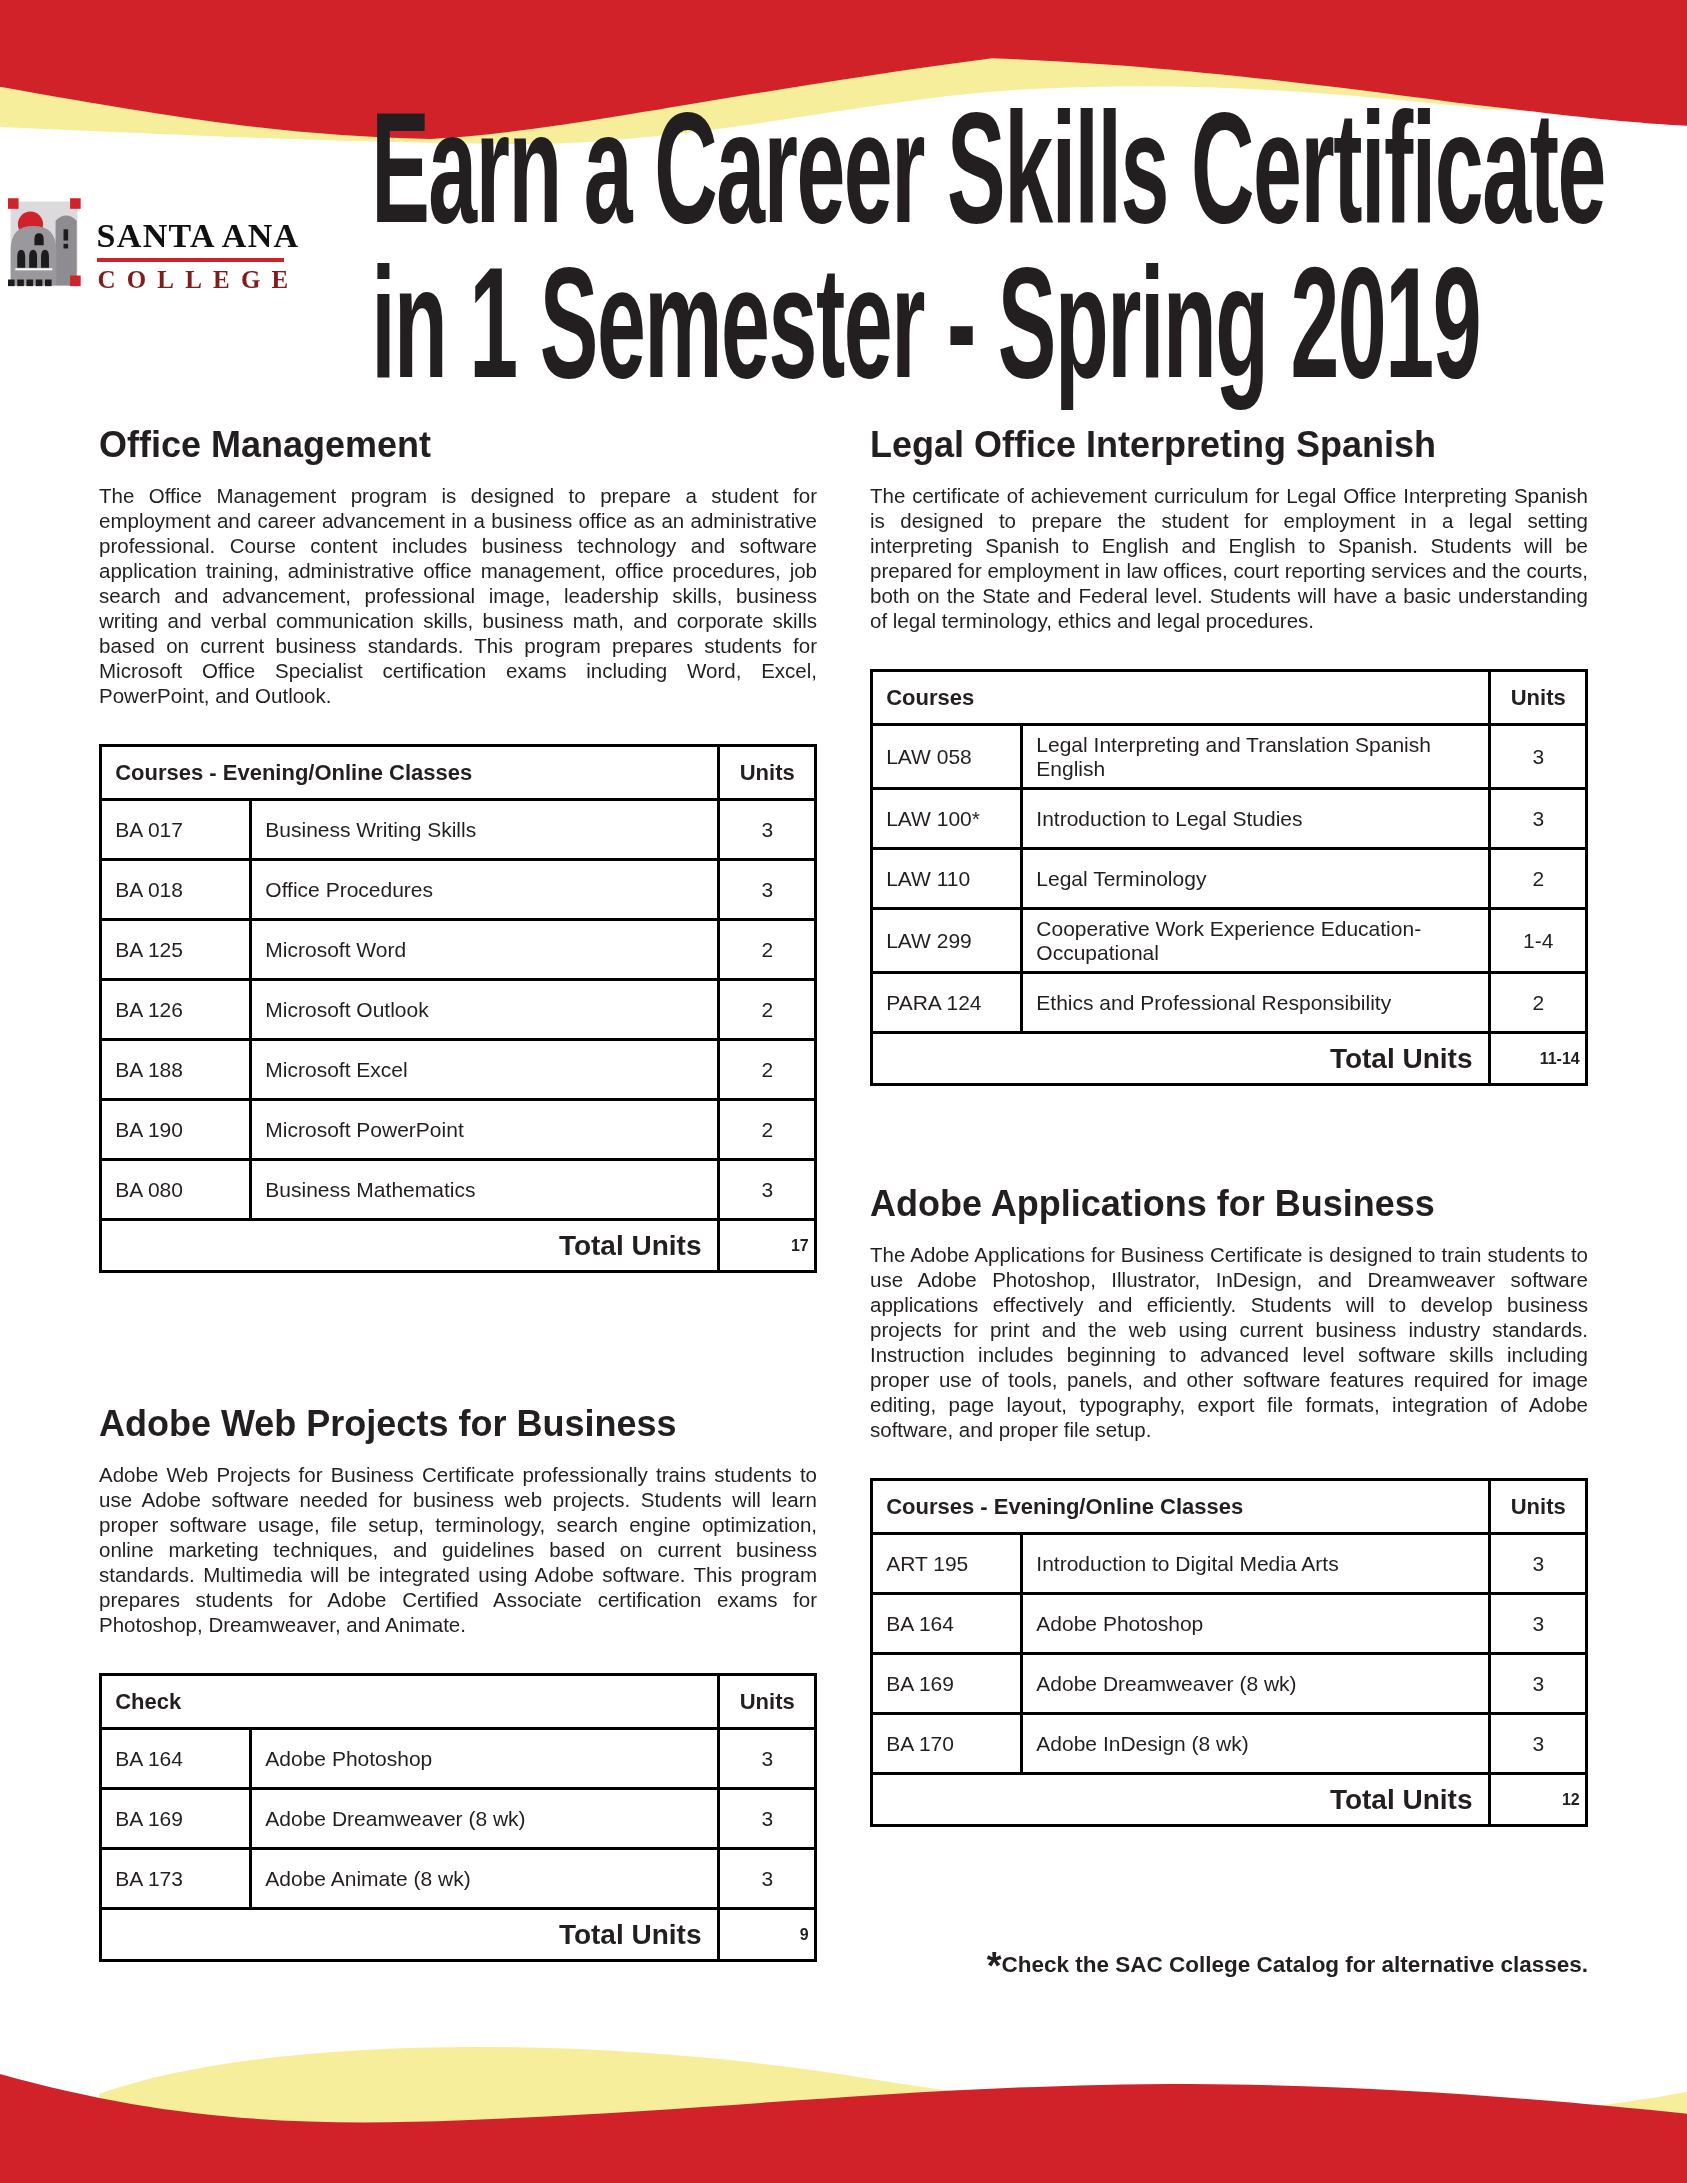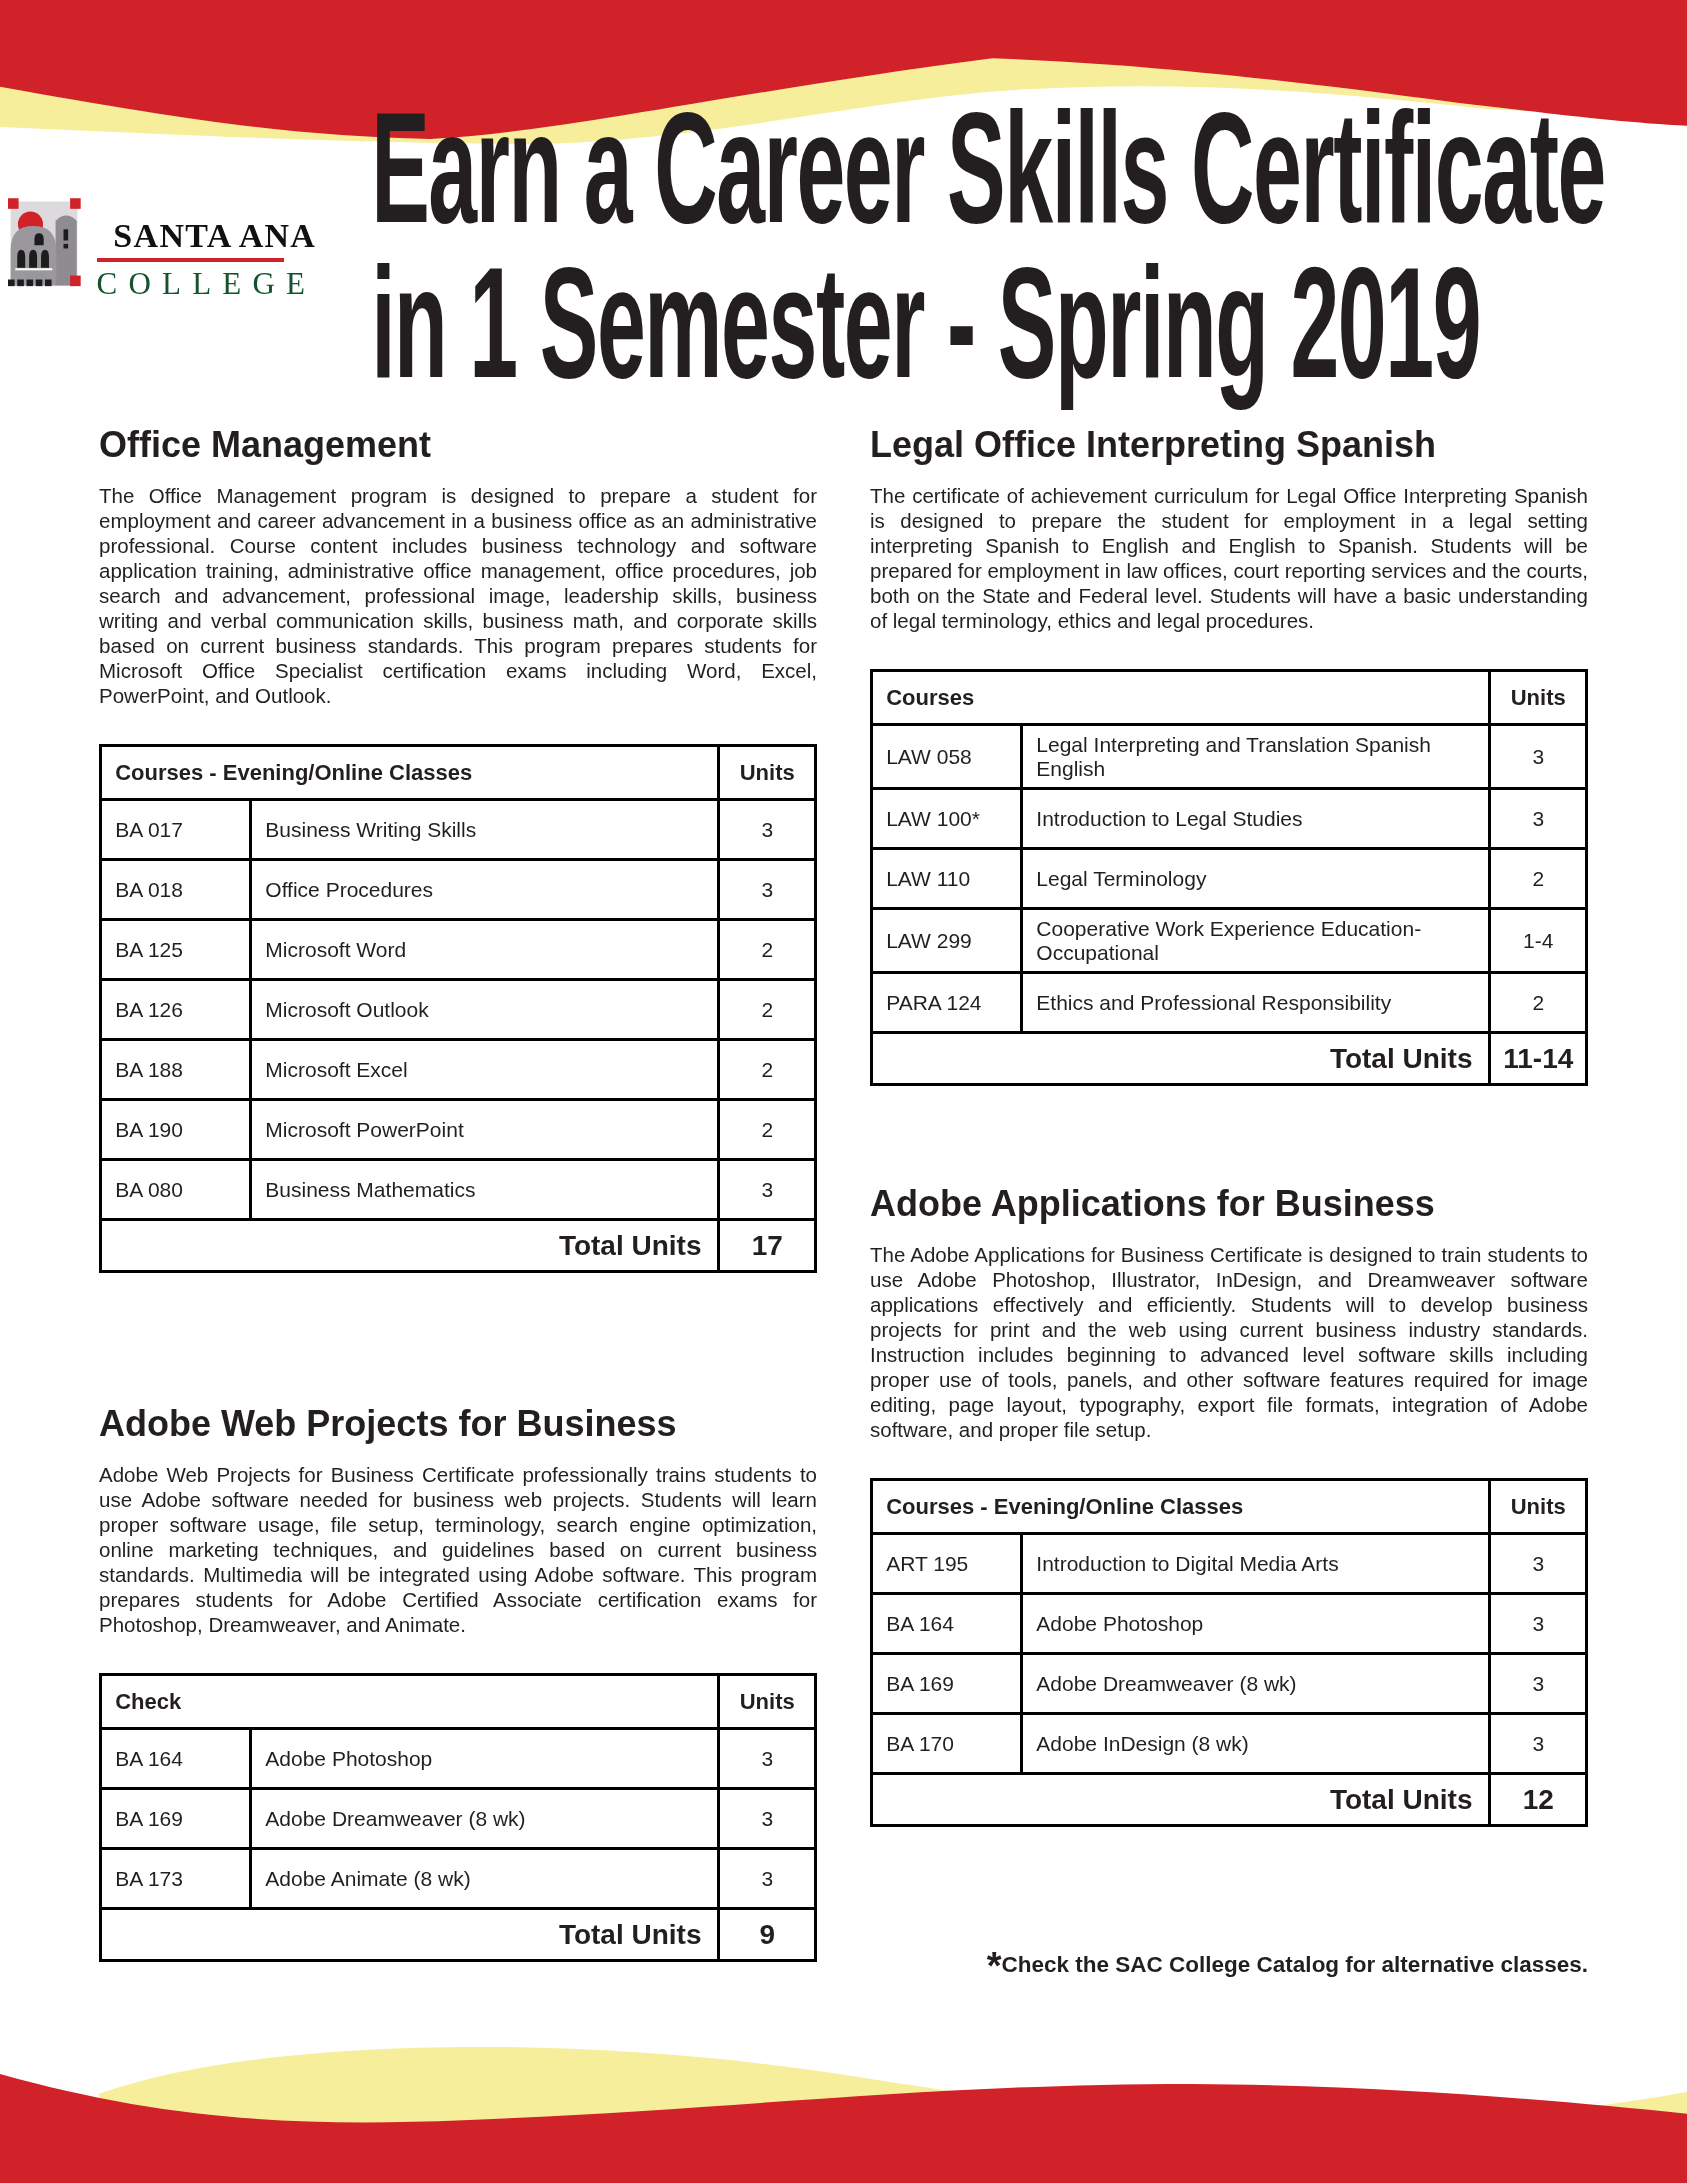--- a/index.html
+++ b/index.html
@@ -27,21 +27,21 @@
   }
   .title-line-1 { top:78px; }
   .title-line-2 { top:233px; }
 
   
   .logo { position:absolute; left:8px; top:198px; z-index:4; display:flex;text-align:right; }
   .logo-graphic { width:74px; height:93px; }
   .logo-text { margin-left:14.6px; padding-top:18.5px; font-family:"Liberation Serif", serif; }
   .logo-name1 { font-weight:bold; font-size:34px; letter-spacing:1.3px; color:#111; white-space:nowrap; }
   .logo-rule { width:187px; height:4px; background:var(--red,#d02228); margin:3.3px 0 4px 0; }
-  .logo-name2 { font-weight:normal; font-size:31px; letter-spacing:11.2px; color:#14532d; white-space:nowrap; }
+  .logo-name2 { font-weight:bold; font-size:25px; letter-spacing:11.2px; color:#7f1d1d; white-space:nowrap; }
 
   
   .col { position:absolute; top:376px; width:718px; z-index:2;margin-top:48px; }
   .col-left { left:99px; }
   .col-right { left:870px; }
 
   .section-heading { font-size:36px; font-weight:bold; color:#231f20; margin-bottom:17px; letter-spacing:0; }
   .section-para { font-size:20.5px; line-height:25px; text-align:justify; color:#231f20; }
 
   .sec-gap-left  { margin-top:130px; }
@@ -54,21 +54,21 @@
   }
   .course-table th {
     font-size:22px; font-weight:bold; text-align:left;
     height:54px; padding:6.6px 13.2px;
   }
   .course-table th.units-h { text-align:center; padding:6.6px 5.3px; width:13.5%; }
   .course-table td { height:60px; padding:6.6px 13.2px; }
   .course-table td.code { width:21%; white-space:nowrap; }
   .course-table td.units { text-align:center; padding:6.6px 5.3px; }
   .course-table td.total-label { text-align:right; font-weight:bold; font-size:28px; height:52px; padding-right:16px; }
-  .course-table td.total-value { text-align:center; font-weight:bold; font-size:28px; height:52px; padding:6.6px 5.3px; }
+  .course-table td.total-value { text-align:right; font-weight:bold; font-size:16px; height:52px; padding:6.6px 5.3px; }
 
   .footnote {
     position:absolute; left:870px; width:718px; top:1952px;
     text-align:right; font-weight:bold; font-size:22.5px; color:#231f20; z-index:3;
     white-space:nowrap;
   }
   .footnote .big-asterisk { font-size:38px; line-height:0; position:relative; top:6.6px; }
 </style>
 </head>
 <body>

